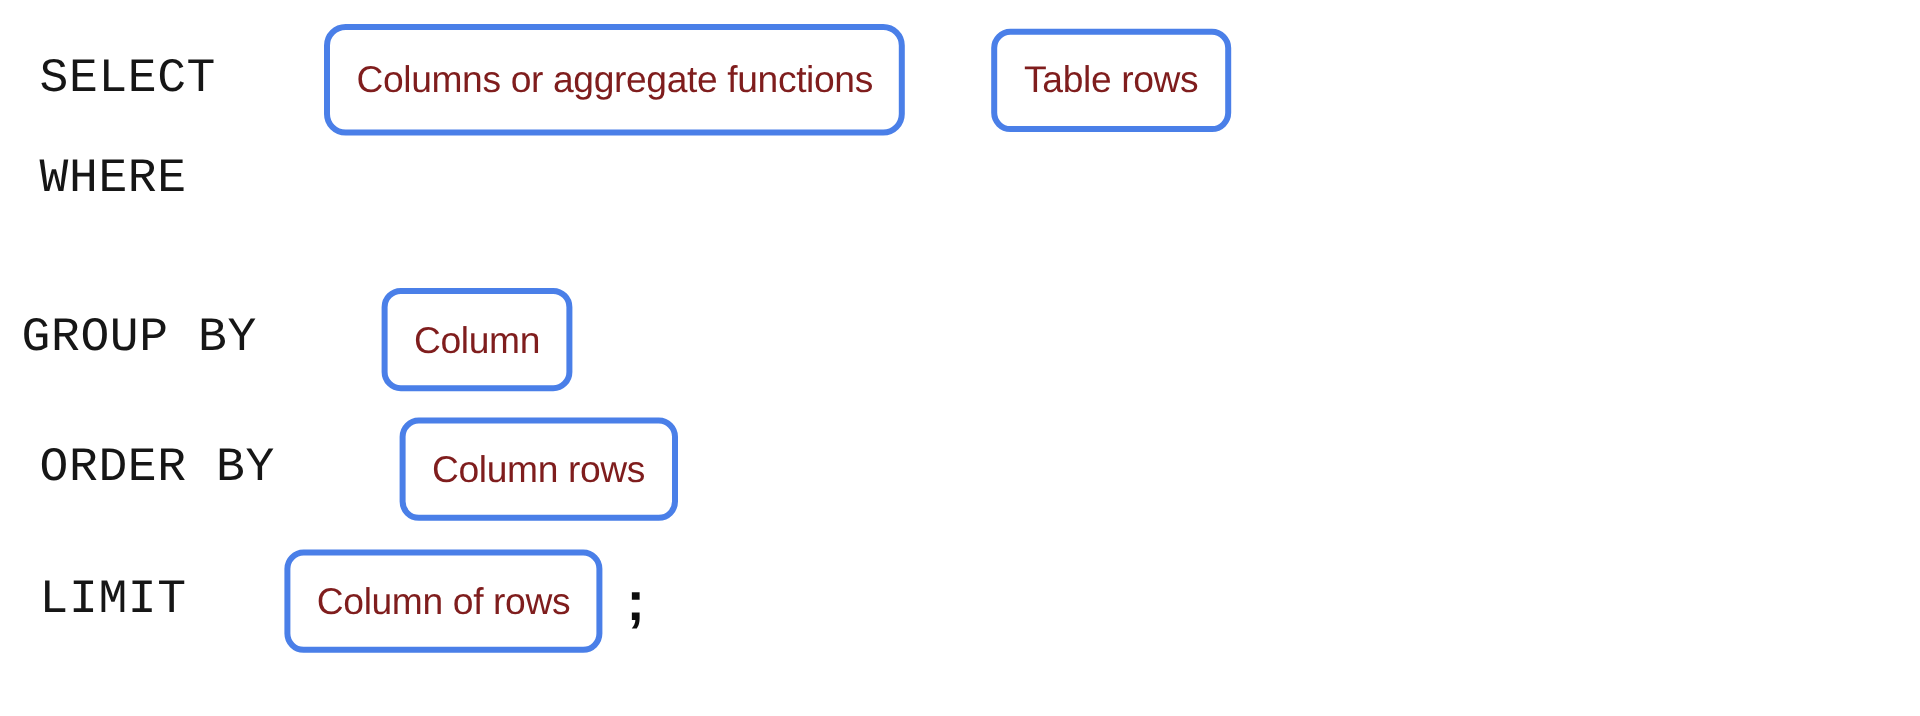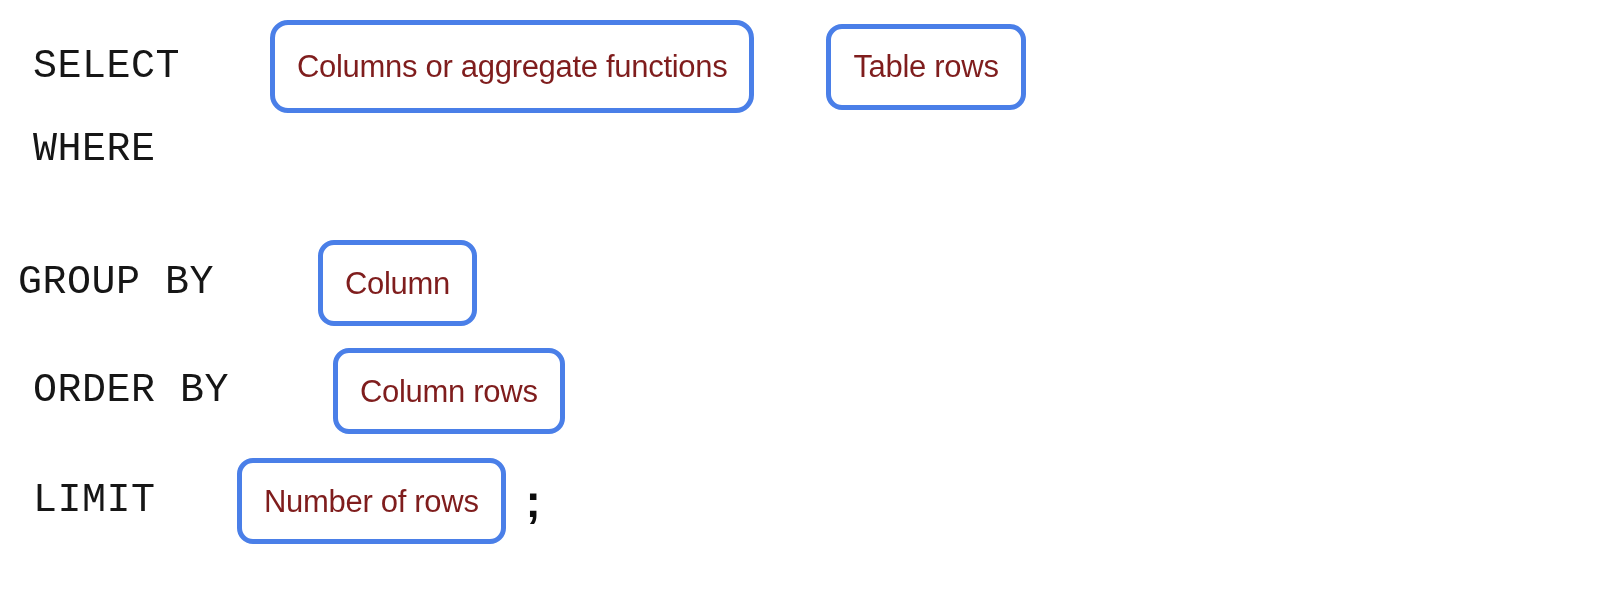--- a/index.html
+++ b/index.html
@@ -126,19 +126,19 @@
     <span class="slot">
       <span class="slot-label">Column rows</span>
     </span>
     <span class="gap-md"></span>
   </div>
 
   <div class="sql-line" id="row-limit">
     <span class="keyword kw-limit">LIMIT</span>
     <span class="gap-md"></span>
     <span class="slot">
-      <span class="slot-label">Number of rows</span>
+      <span class="slot-label">Column of rows</span>
     </span>
     <span class="gap-sm"></span>
     <span class="terminator">;</span>
   </div>
 
 </div>
 
 </body></html>

